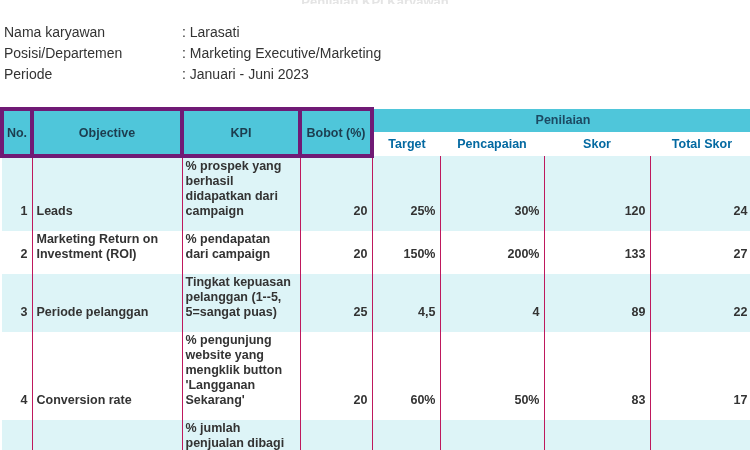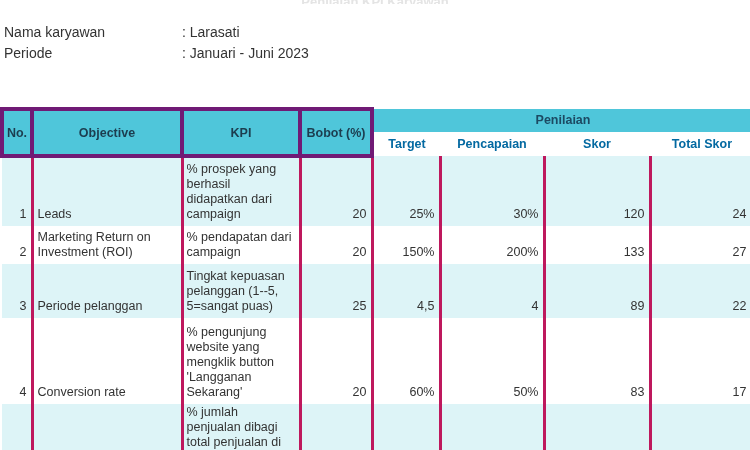--- a/index.html
+++ b/index.html
@@ -17,35 +17,39 @@
   .info-value { }
   table {
     position:absolute; top:107px; left:0; width:750px;
     border-collapse:collapse; table-layout:fixed; font-size:12.5px;
   }
   th { font-weight:bold; color:#1c3d4f; font-size:12.5px; }
   .h-main { background:#4fc6da; border:4px solid #701a75; height:41px; text-align:center; vertical-align:middle; }
   .h-group { background:#4fc6da; height:20px; text-align:center; color:#1c4a63; border-left:4px solid #8b5cf6; }
   .h-sub { background:#ffffff; height:21px; text-align:center; color:#0369a1; }
   .h-sub.right { text-align:right; padding-right:20px; }
-  td { vertical-align:bottom; padding:1px 4px 4px 4px; line-height:15px; border-right:3px solid #be185d; }
+  td { vertical-align:bottom; padding:1px 4px 12px 4px; line-height:15px; border-right:1px solid #be185d;font-weight:bold; }
   tr.alt td { background:#ddf4f7; }
   tr.plain td { background:#ffffff; }
   .num { text-align:right; }
   .kpi { padding-left:3px; }
 </style>
 </head>
 <body>
 
 <div class="title">Penilaian KPI Karyawan</div>
 
 <div class="info">
   <div class="info-row">
     <span class="info-label">Nama karyawan</span>
     <span class="info-value">: Larasati</span>
+  </div>
+  <div class="info-row">
+    <span class="info-label">Posisi/Departemen</span>
+    <span class="info-value">: Marketing Executive/Marketing</span>
   </div>
   <div class="info-row">
     <span class="info-label">Periode</span>
     <span class="info-value">: Januari - Juni 2023</span>
   </div>
 </div>
 
 <table>
   <colgroup>
     <col style="width:30px">

